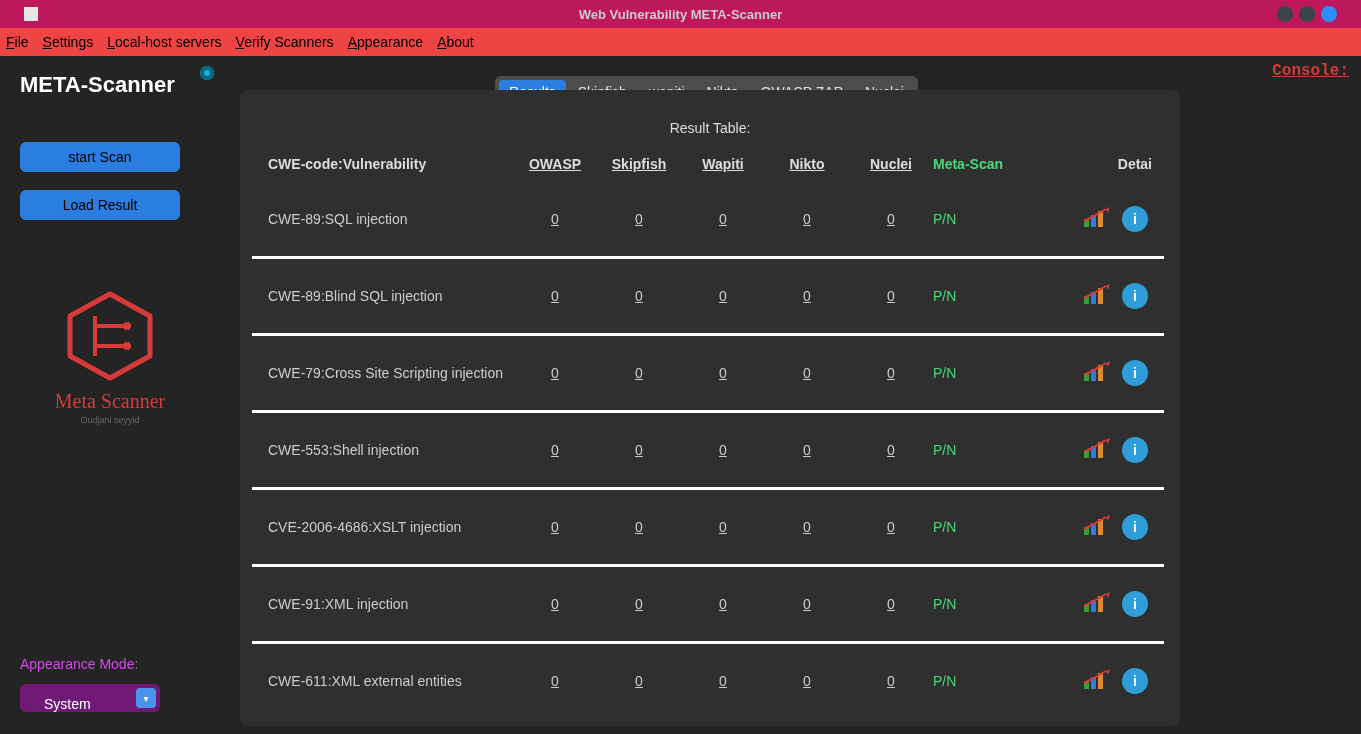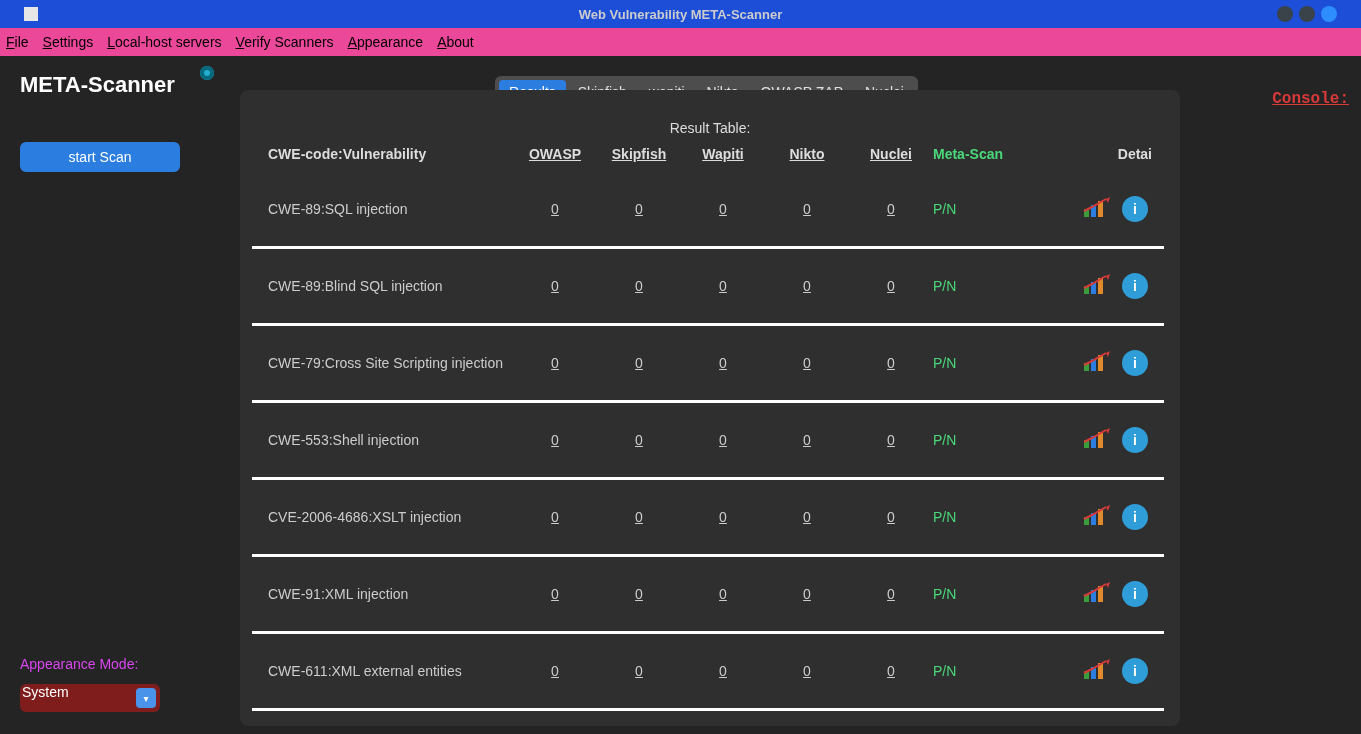--- a/index.html
+++ b/index.html
@@ -7,21 +7,21 @@
       font-family: "Segoe UI", Arial, sans-serif;
       background: #1a1a1a;
       color: #e0e0e0;
       width: 1361px;
       height: 734px;
       overflow: hidden;
       display: flex;
       flex-direction: column;
     }
     .titlebar {
-      background: #1d4ed8;
+      background: #be185d;
       height: 28px;
       display: flex;
       align-items: center;
       padding: 0 24px;
       color: #ccc;
       font-size: 13px;
       position: relative;
       justify-content: center;
     }
     .titlebar .appicon {
@@ -40,21 +40,21 @@
       display: flex;
       gap: 6px;
     }
     .titlebar .winbtn {
       width: 16px; height: 16px;
       border-radius: 50%;
       background: #3a434a;
     }
     .titlebar .winbtn.close { background: #2e8eff; }
     .menubar {
-      background: #ec4899;
+      background: #ef4444;
       height: 28px;
       display: flex;
       align-items: center;
       padding: 0 6px;
       gap: 14px;
       color: #000;
       font-size: 14px;
     }
     .menubar .menuitem { cursor: pointer; }
     .menubar .menuitem .ul { text-decoration: underline; }
@@ -83,21 +83,21 @@
       top: 10px;
       left: 200px;
       width: 14px; height: 14px;
       border-radius: 50%;
       background: #22b0d1;
       box-shadow: inset 0 0 0 4px #07687e;
     }
     .sidebtn {
       background: #2b7de0;
       border: none;
-      color: #ffffff;
+      color: #000000;
       font-size: 14px;
       height: 30px;
       border-radius: 6px;
       margin-bottom: 18px;
       cursor: pointer;
       width: 160px;
     }
     .logo-wrap {
       margin-top: 48px;
       display: flex;
@@ -118,27 +118,27 @@
     .appearance-block {
       margin-top: auto;
       padding-bottom: 6px;
     }
     .appearance-block .label {
       color: #d946ef;
       font-size: 14px;
       margin-bottom: 12px;
     }
     .dropdown {
-      background: #7f1d1d;
+      background: #701a75;
       color: #fff;
       height: 28px;
       border-radius: 6px;
       display: flex;
-      align-items: flex-start;
-      padding: 0 2px;
+      align-items: flex-end;
+      padding: 0 24px;
       width: 140px;
       position: relative;
       font-size: 14px;
     }
     .dropdown .dd-arrow {
       position: absolute;
       right: 4px;
       top: 4px;
       width: 20px;
       height: 20px;
@@ -186,20 +186,21 @@
       flex: 1;
       display: flex;
       flex-direction: column;
       min-height: 0;
       width: 940px;
     }
     .panel-title {
       text-align: center;
       font-size: 14px;
       color: #ddd;
+      margin-bottom: 10px;
       margin-top: -14px;
     }
     .table-wrap {
       flex: 1;
       overflow-y: auto;
       padding-right: 4px;
     }
     .table-wrap::-webkit-scrollbar { width: 10px; }
     .table-wrap::-webkit-scrollbar-track { background: #2f2f2f; }
     .table-wrap::-webkit-scrollbar-thumb { background: #5a5a5a; border-radius: 5px; }
@@ -230,21 +231,21 @@
       color: #fff;
       font-weight: 700;
       display: flex;
       align-items: center;
       justify-content: center;
       font-size: 14px;
       cursor: pointer;
     }
     .rightpanel {
       width: 180px;
-      padding: 34px 12px;
+      padding: 6px 12px;
       background: #242424;
     }
     .console-link {
       color: #d83a3a;
       font-family: "Courier New", monospace;
       font-size: 16px;
       text-decoration: underline;
       font-weight: 700;
       float: right;
       cursor: pointer;
@@ -271,20 +272,33 @@
   <span class="menuitem"><span class="ul">A</span><span>ppearance</span></span>
   <span class="menuitem"><span class="ul">A</span><span>bout</span></span>
 </div>
 
 <div class="content">
 
   <div class="sidebar">
     <div class="statusdot"></div>
     <div class="apptitle">META-Scanner</div>
     <button class="sidebtn">start Scan</button>
+    <button class="sidebtn">Load Result</button>
+    <div class="logo-wrap">
+      <svg width="110" height="100" viewBox="0 0 110 100">
+        <polygon points="55,8 95,30 95,70 55,92 15,70 15,30" fill="none" stroke="#d83a3a" stroke-width="5" stroke-linejoin="round"></polygon>
+        <line x1="40" y1="30" x2="40" y2="70" stroke="#d83a3a" stroke-width="4"></line>
+        <line x1="40" y1="40" x2="70" y2="40" stroke="#d83a3a" stroke-width="4"></line>
+        <line x1="40" y1="60" x2="70" y2="60" stroke="#d83a3a" stroke-width="4"></line>
+        <circle cx="72" cy="40" r="4" fill="#d83a3a"></circle>
+        <circle cx="72" cy="60" r="4" fill="#d83a3a"></circle>
+      </svg>
+      <div class="logo-text">Meta Scanner</div>
+      <div class="logo-author">Oudjani seyyid</div>
+    </div>
     <div class="appearance-block">
       <div class="label">Appearance Mode:</div>
       <div class="dropdown">
         <span>System</span>
         <span class="dd-arrow">▾</span>
       </div>
     </div>
   </div>
 
   <div class="main">

